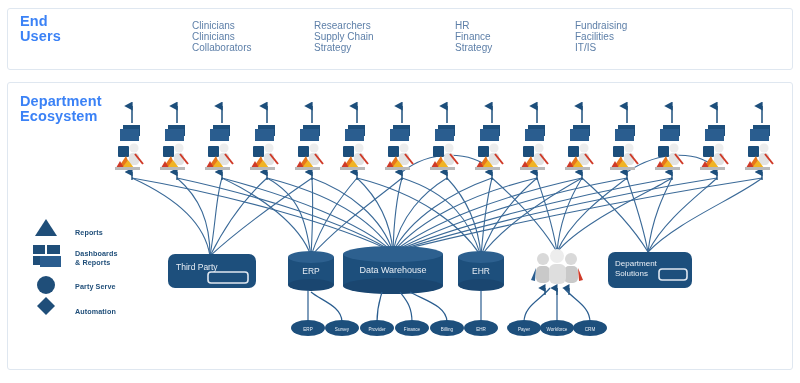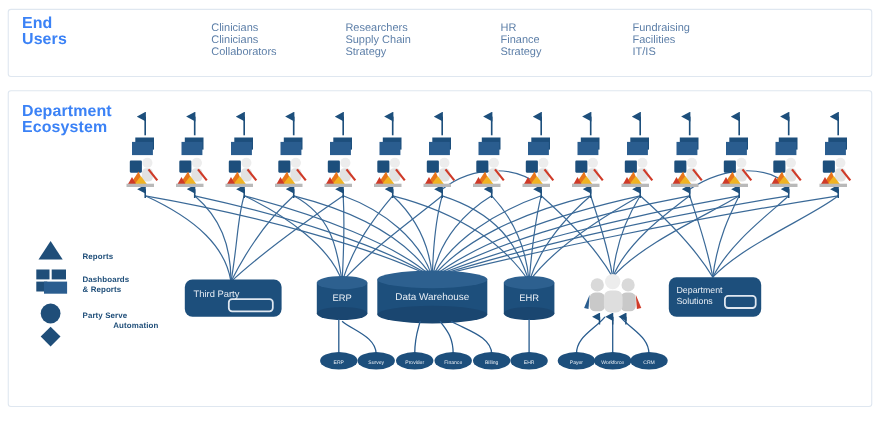--- a/index.html
+++ b/index.html
@@ -34,21 +34,21 @@
 
   svg#diagram{position:absolute;left:0;top:0;width:800px;height:383px;}
 
   .legend-label{
     position:absolute;color:#1f4e79;font-weight:bold;font-size:7.2px;
     line-height:8.6px;letter-spacing:.1px;
   }
   #lg0{left:75px;top:229px;}
   #lg1{left:75px;top:250px;}
   #lg2{left:75px;top:283px;}
-  #lg3{left:75px;top:292px;margin-left:28px;}
+  #lg3{left:75px;top:308px;}
   .legend-label span{display:block;}
 </style>
 </head>
 <body>
 
 <div class="panel" id="end-users-panel"></div>
 
 <div class="section-title" id="end-users-title">
   <span>End</span>
   <span>Users</span>

